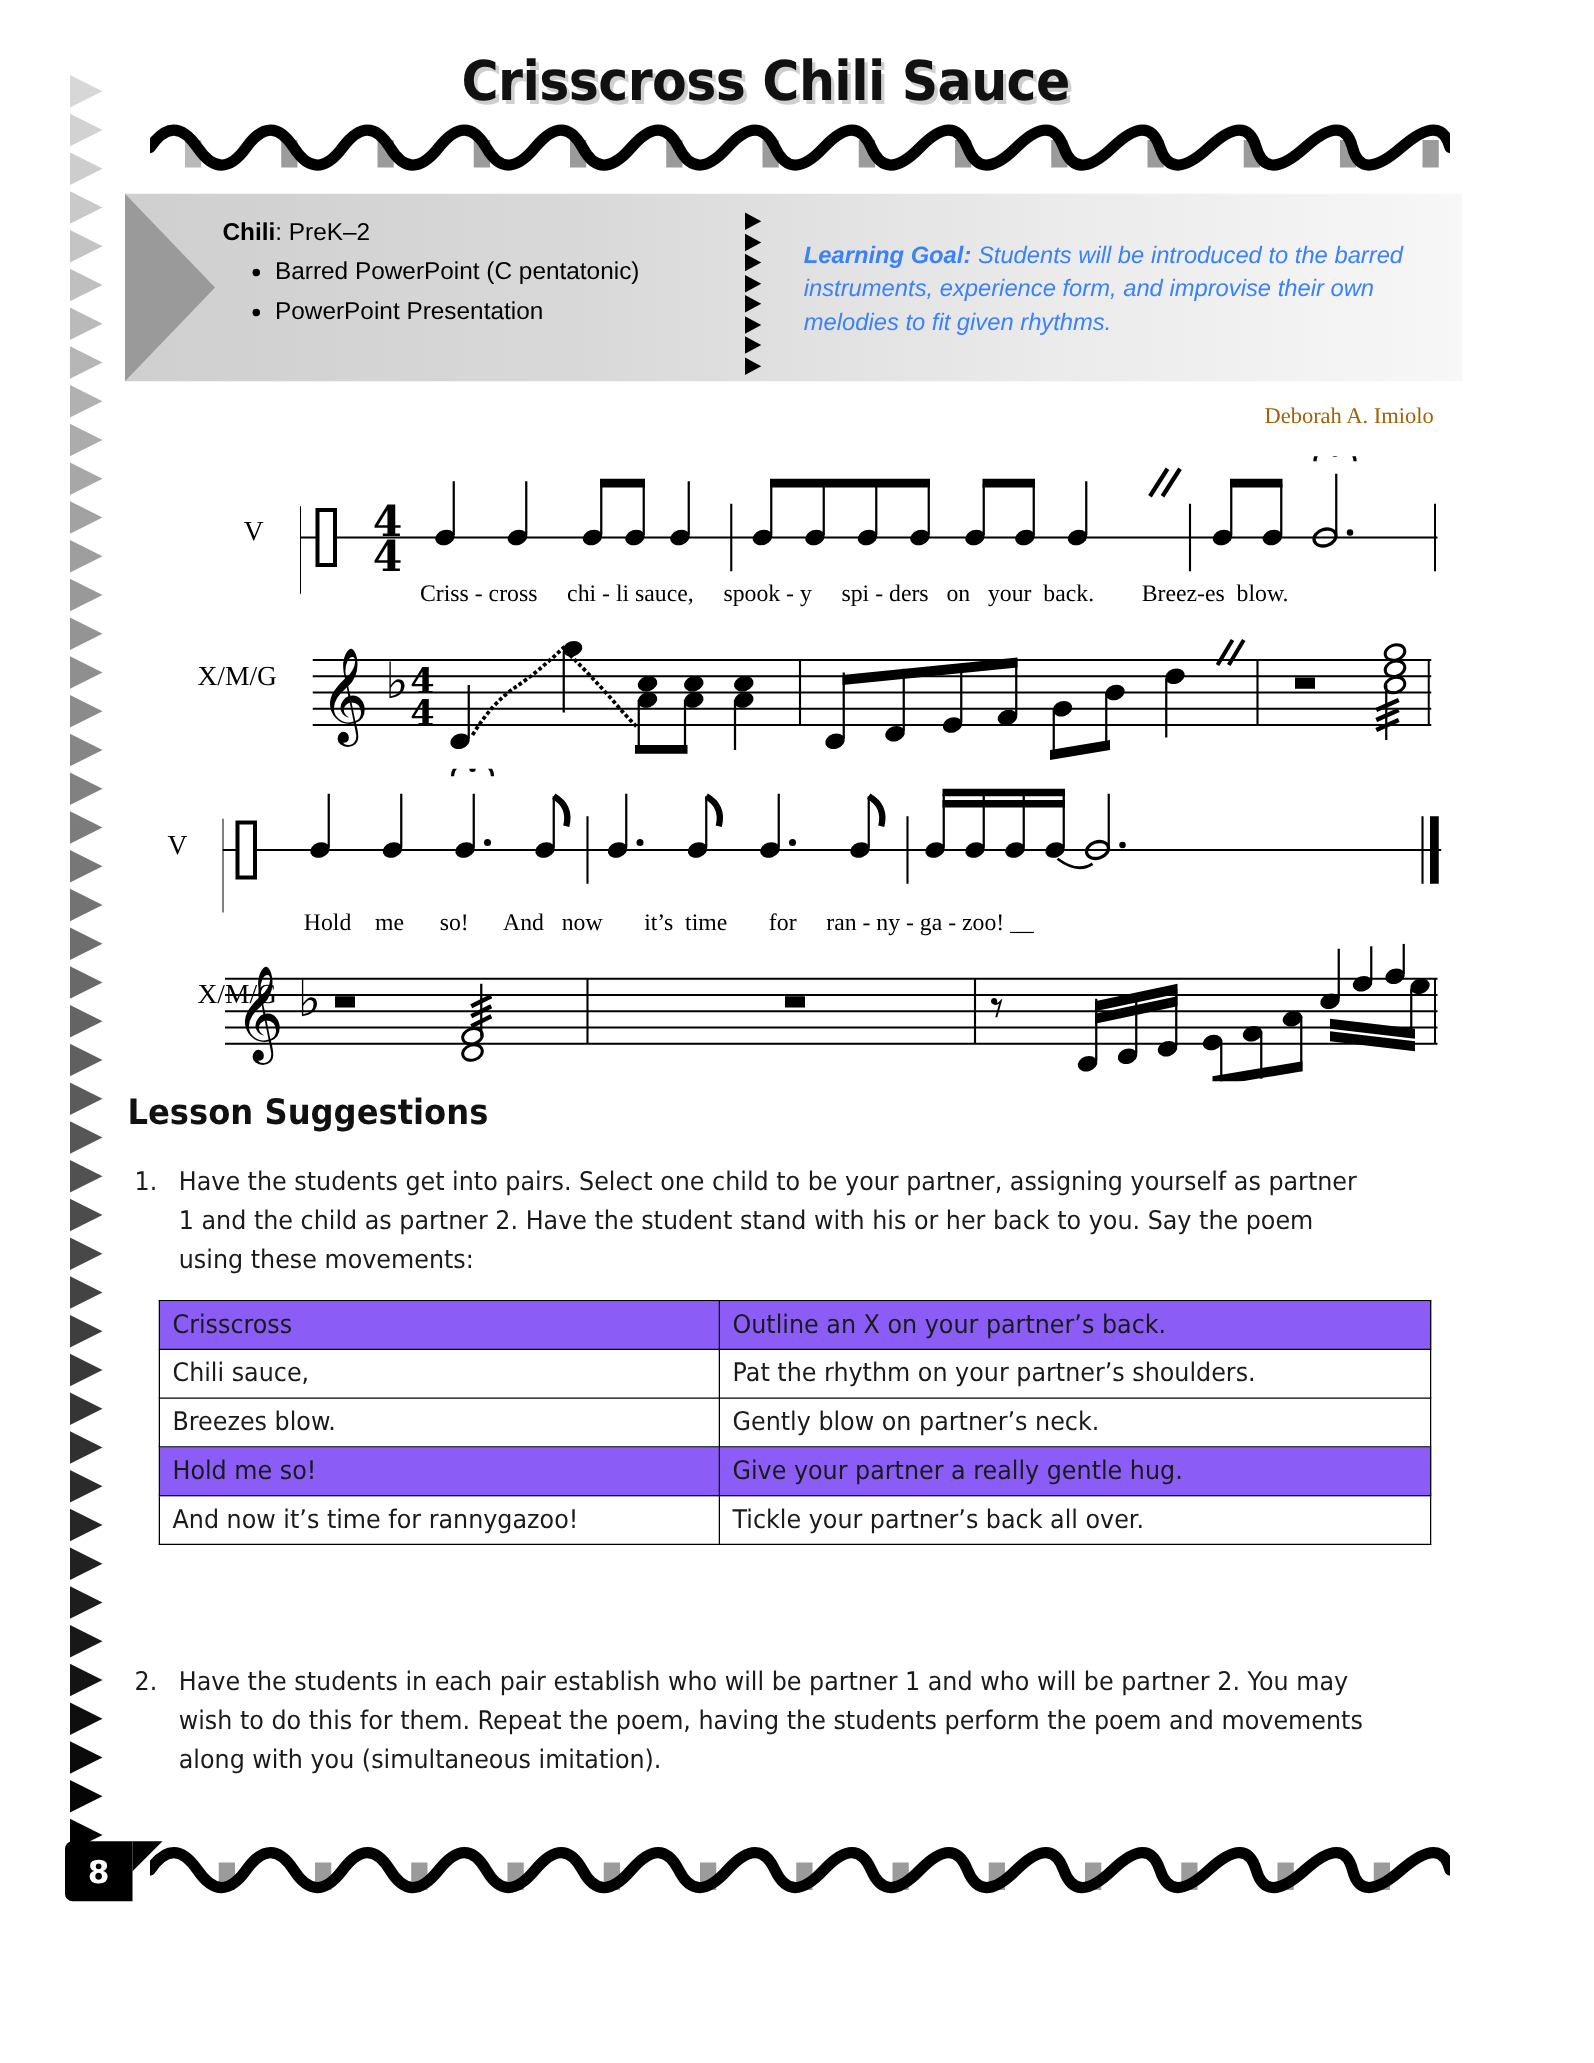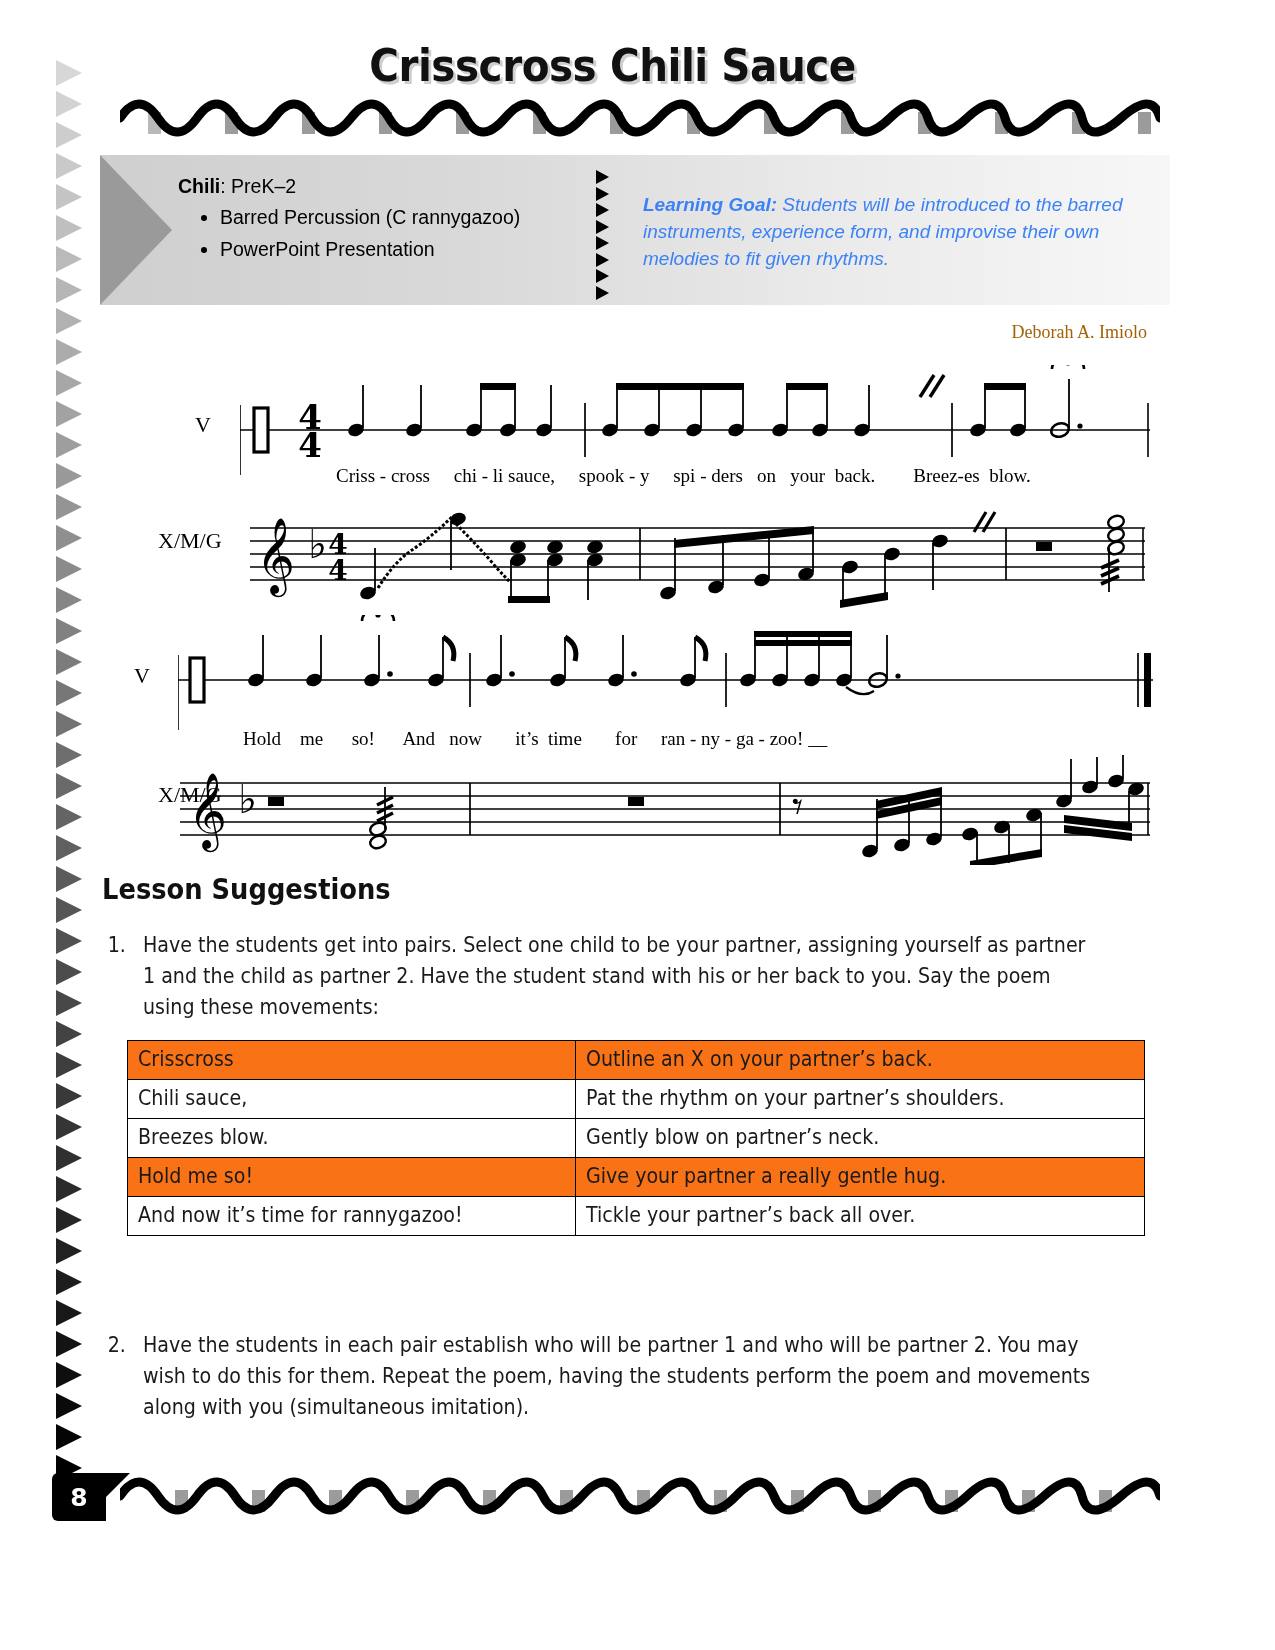--- a/index.html
+++ b/index.html
@@ -132,21 +132,21 @@
     font-family:"DejaVu Sans", sans-serif;
     font-size:20.5px; color:#1a1a1a;
   }
   table.moves td {
     border:1.6px solid #000;
     padding:5px 10px 7px 10px;
     height:39px;
     vertical-align:middle;
   }
   table.moves td:first-child { width:448px; }
-  table.moves tr.shade td { background:#f97316; }
+  table.moves tr.shade td { background:#8b5cf6; }
   .cellspan { display:inline-block; transform:scaleX(0.93); transform-origin:left center; }
 
   
   .pagenum {
     position:absolute; left:52px; top:1473px;
     width:54px; height:48px;
     background:#000; color:#fff;
     border-radius:6px 0 0 6px;
     font-family:"DejaVu Sans", sans-serif;
     font-weight:bold; font-size:25px;
@@ -237,21 +237,21 @@
 </svg>
 
 <div class="infoband"></div>
 <div class="infoband-arrow"></div>
 
 <div class="info-left">
   <div>
     <b>Chili</b><span>: PreK–2</span>
   </div>
   <ul class="mat-list">
-    <li>Barred Percussion (C rannygazoo)</li>
+    <li>Barred PowerPoint (C pentatonic)</li>
     <li>PowerPoint Presentation</li>
   </ul>
 </div>
 
 <div class="arrowcol">
   <div class="a"></div>
   <div class="a"></div>
   <div class="a"></div>
   <div class="a"></div>
   <div class="a"></div>

